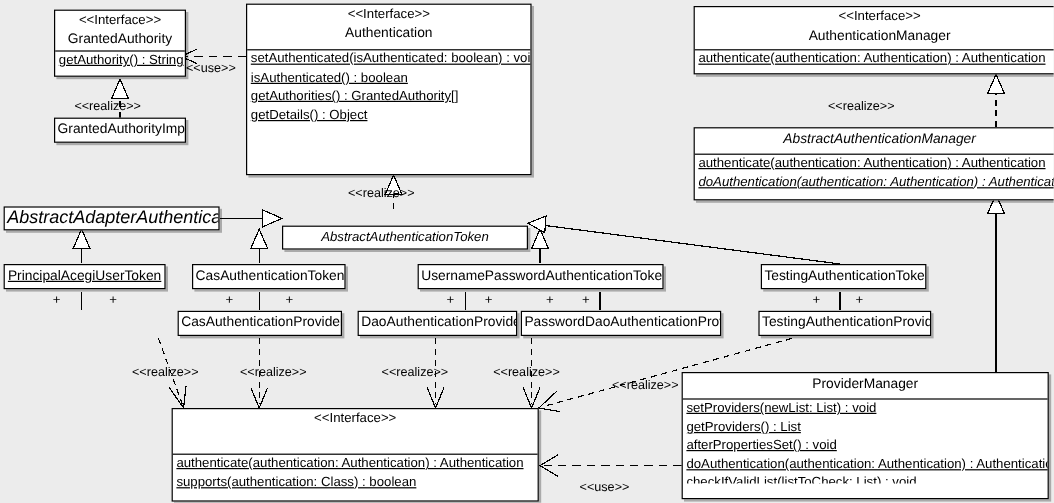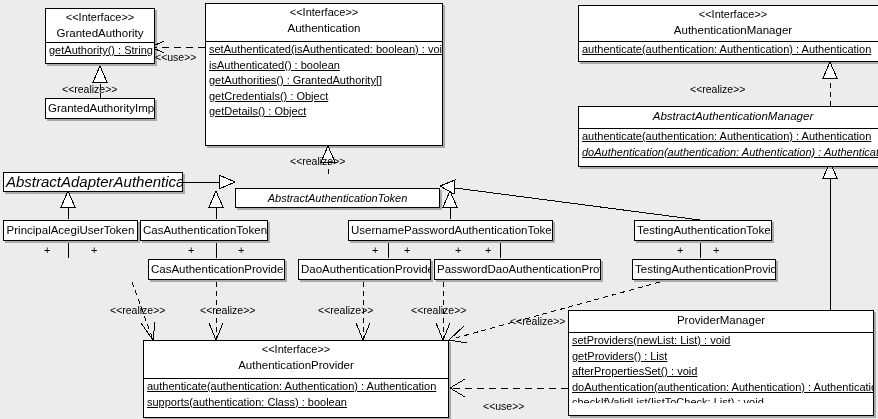--- a/index.html
+++ b/index.html
@@ -178,21 +178,20 @@
 
   <div class="uml-class" style="left:205px; top:3px; width:238px; height:143px;">
     <div class="compartment head" style="height:37px;">
       <span class="stereo">&lt;&lt;Interface&gt;&gt;</span>
       <span class="cname">Authentication</span>
     </div>
     <div class="compartment body" style="height:106px;">
       <span class="member">setAuthenticated(isAuthenticated: boolean) : void</span>
       <span class="member">isAuthenticated() : boolean</span>
       <span class="member">getAuthorities() : GrantedAuthority[]</span>
-      <span class="member">getCredentials() : Object</span>
       <span class="member">getDetails() : Object</span>
     </div>
   </div>
 
   <div class="uml-class" style="left:578px; top:5px; width:310px; height:57px;">
     <div class="compartment head" style="height:35px;">
       <span class="stereo">&lt;&lt;Interface&gt;&gt;</span>
       <span class="cname">AuthenticationManager</span>
     </div>
     <div class="compartment body" style="height:21px;">
@@ -216,26 +215,26 @@
     </div>
   </div>
 
   <div class="uml-class" style="left:235px; top:188px; width:205px; height:20px;">
     <div class="compartment head" style="height:18px;">
       <span class="cname abstract" style="font-size:11px;">AbstractAuthenticationToken</span>
     </div>
   </div>
 
   <div class="uml-class" style="left:3px; top:220px; width:135px; height:21px;">
-    <div class="compartment head" style="height:16px;">
+    <div class="compartment head" style="height:16px;text-decoration:underline;">
       <span class="cname">PrincipalAcegiUserToken</span>
     </div>
   </div>
 
-  <div class="uml-class" style="left:140px; top:220px; width:128px; height:21px;">
+  <div class="uml-class" style="left:160px; top:220px; width:128px; height:21px;">
     <div class="compartment head" style="height:19px;">
       <span class="cname">CasAuthenticationToken</span>
     </div>
   </div>
 
   <div class="uml-class" style="left:348px; top:220px; width:205px; height:21px;">
     <div class="compartment head" style="height:19px;">
       <span class="cname">UsernamePasswordAuthenticationToken</span>
     </div>
   </div>
@@ -278,21 +277,20 @@
 
   <div class="uml-class" style="left:632px; top:259px; width:144px; height:21px;">
     <div class="compartment head" style="height:19px;">
       <span class="cname">TestingAuthenticationProvider</span>
     </div>
   </div>
 
   <div class="uml-class" style="left:143px; top:340px; width:306px; height:78px;">
     <div class="compartment head" style="height:37px;">
       <span class="stereo">&lt;&lt;Interface&gt;&gt;</span>
-      <span class="cname">AuthenticationProvider</span>
     </div>
     <div class="compartment body" style="height:41px;">
       <span class="member">authenticate(authentication: Authentication) : Authentication</span>
       <span class="member">supports(authentication: Class) : boolean</span>
     </div>
   </div>
 
   <div class="uml-class" style="left:568px; top:310px; width:306px; height:106px;">
     <div class="compartment head" style="height:21px;">
       <span class="cname">ProviderManager</span>

